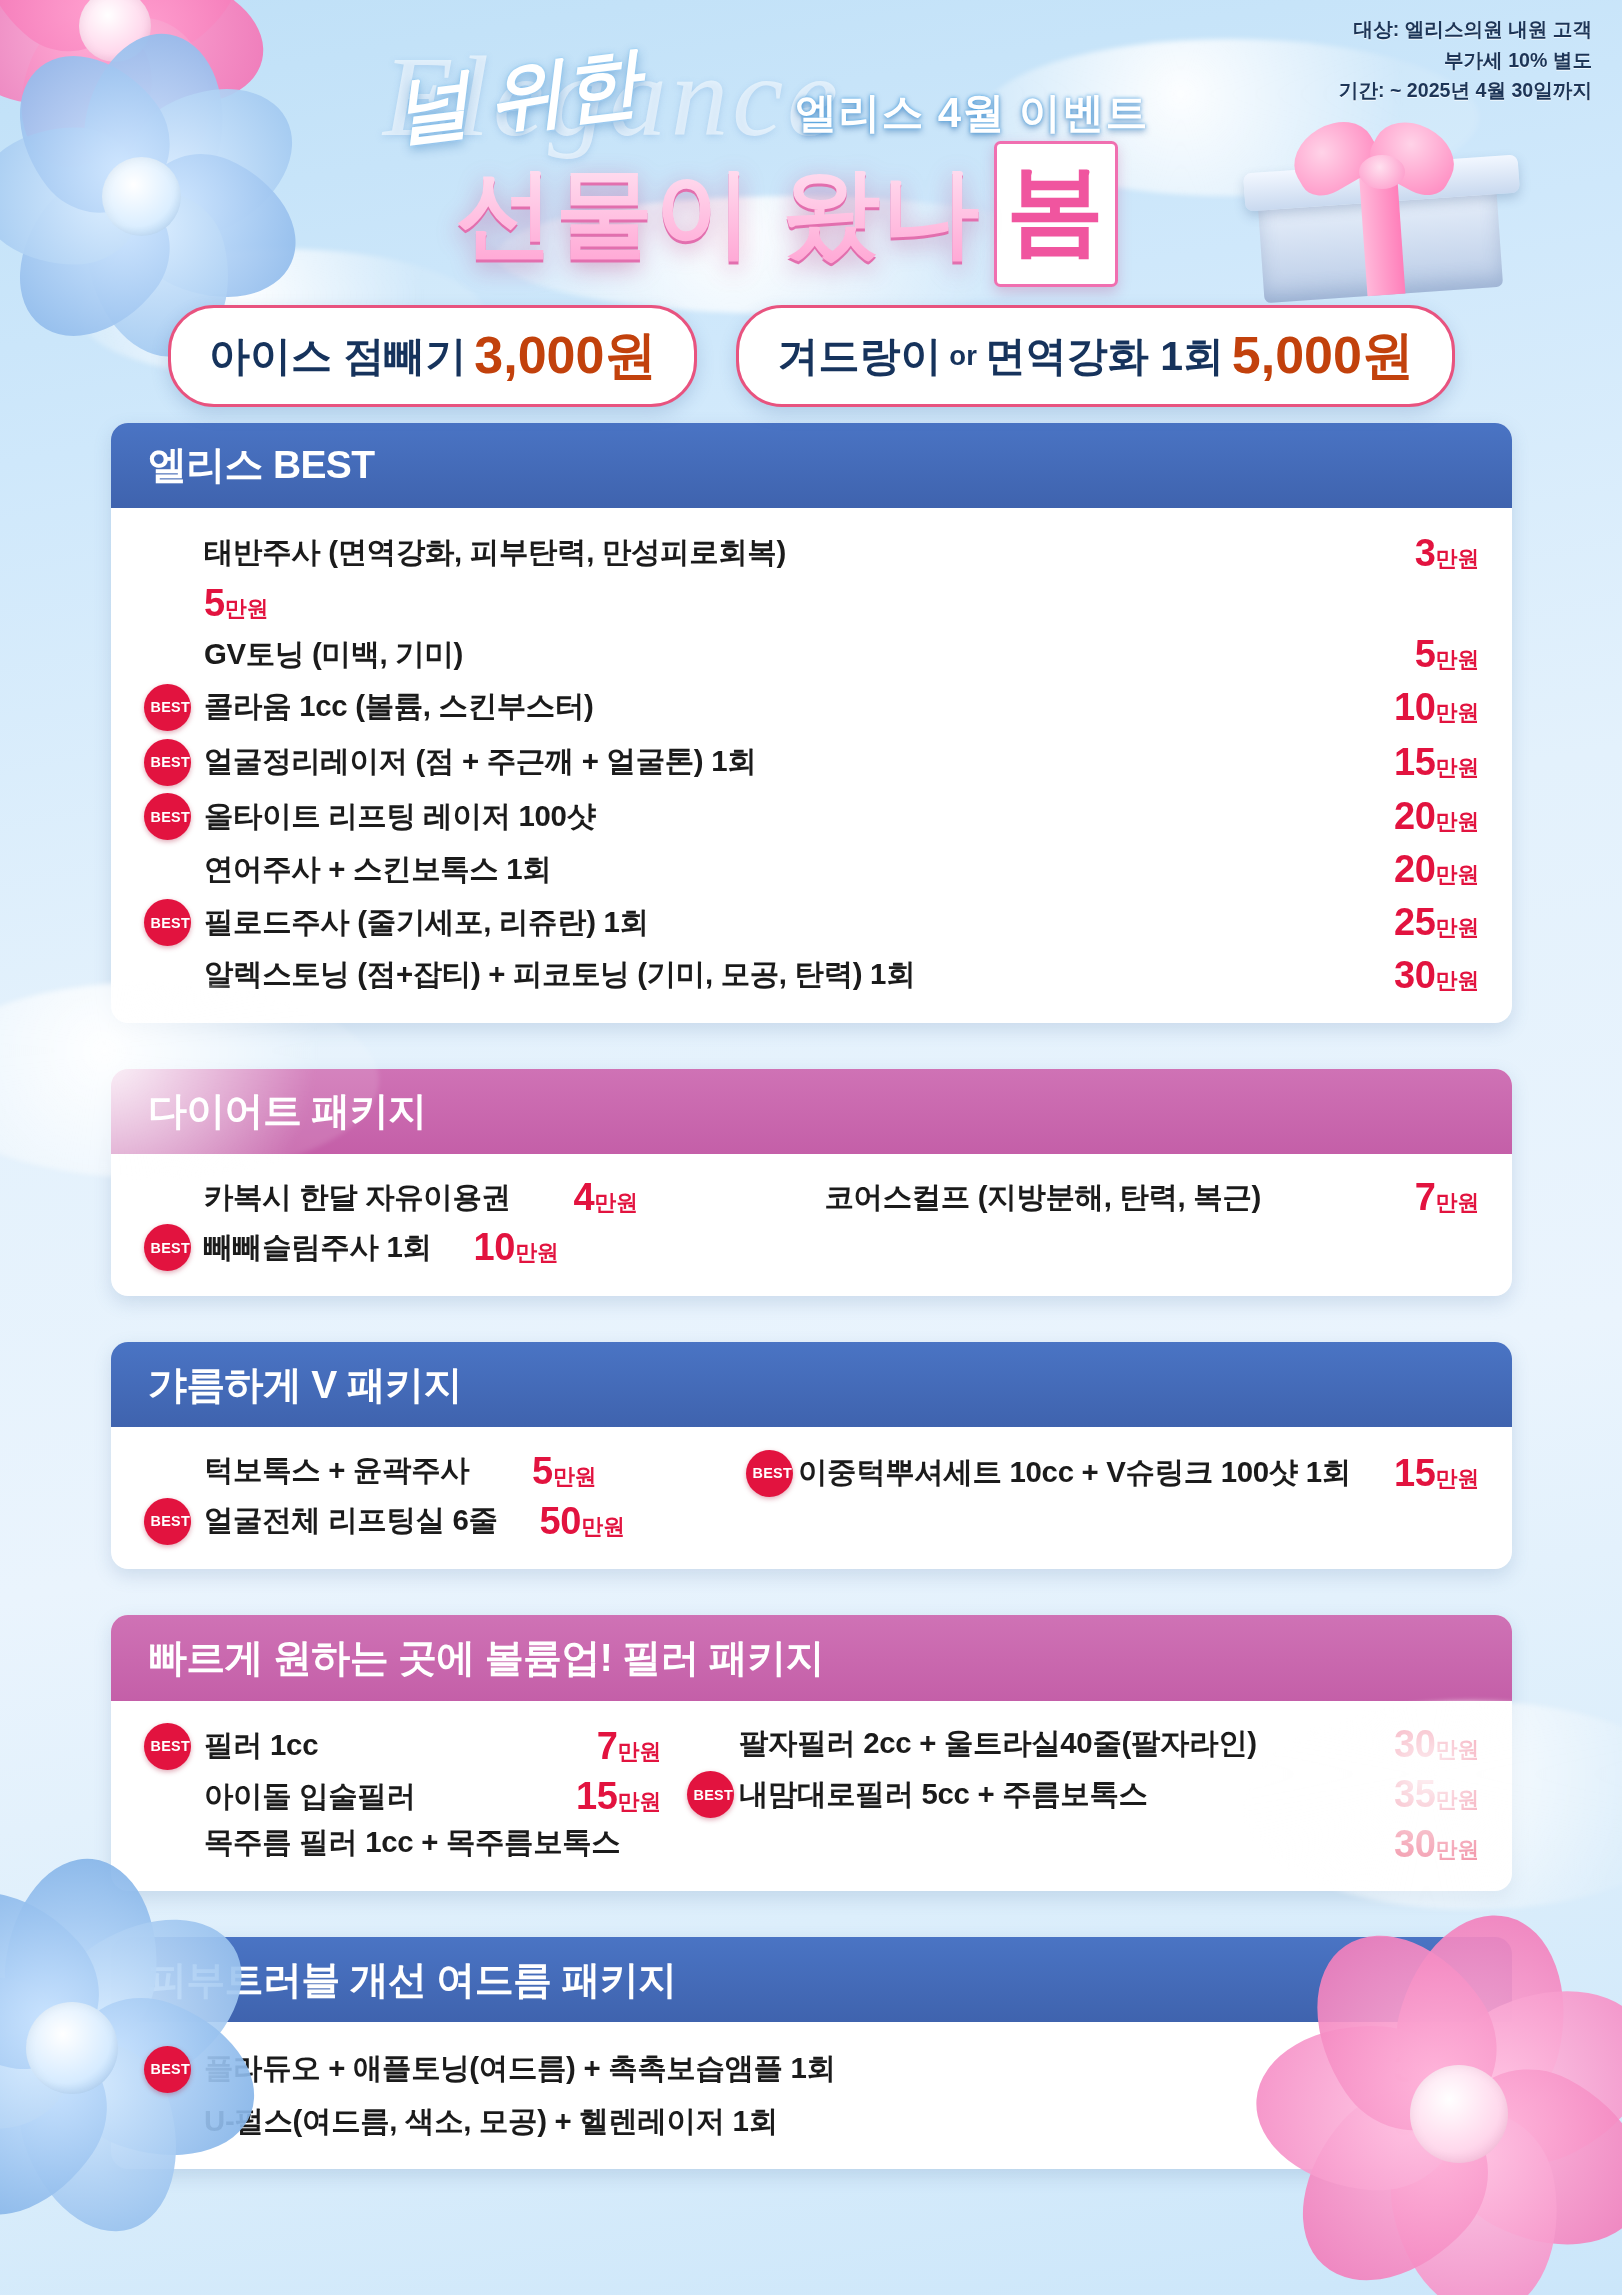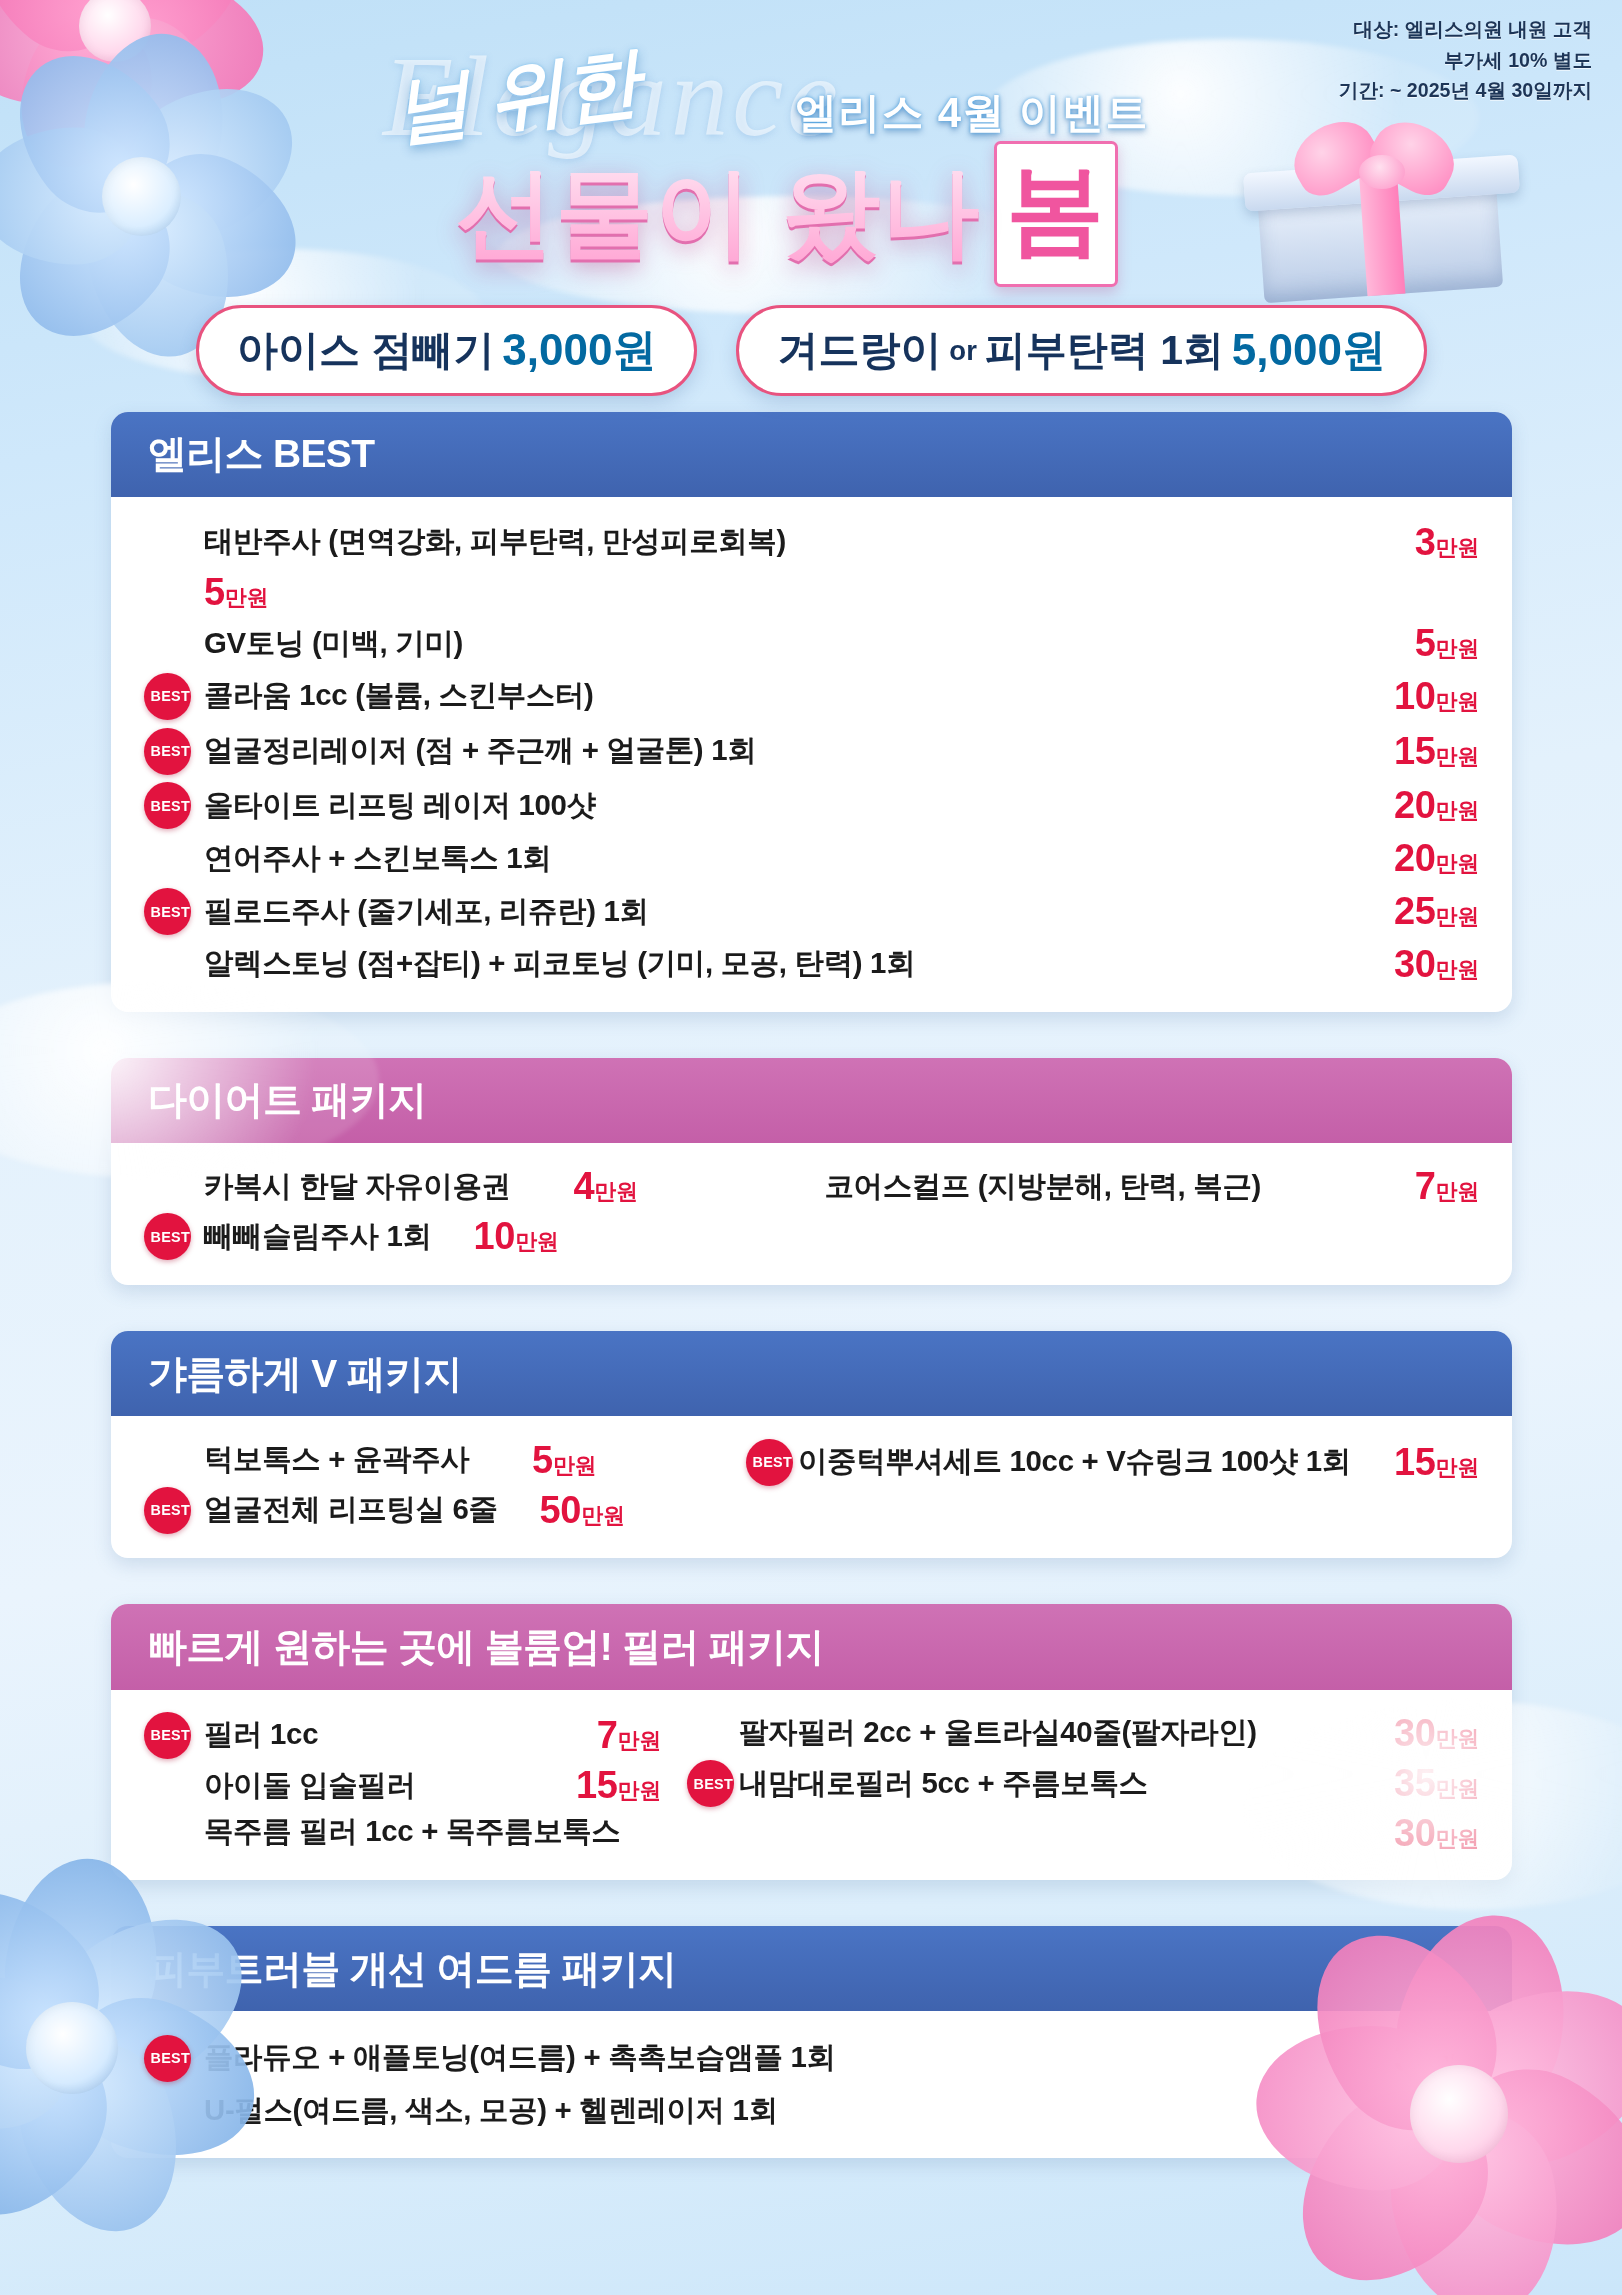--- a/index.html
+++ b/index.html
@@ -144,21 +144,21 @@
   .pill {
     background:#ffffff;
     border:3.9px solid #e8537f;
     border-radius:46px;
     padding:13px 38px;
     font-size:41px; font-weight:800; color:#16335c;
     box-shadow:0 6.5px 17px rgba(60,100,160,.22);
     white-space:nowrap;
     display:flex; align-items:center; gap:7.9px;
   }
-  .pill .price { color:#0369a1; font-size:44px;text-align:right; }
+  .pill .price { color:#c2410c; font-size:52px;text-align:right; }
   .pill .small { font-size:27.5px; font-weight:700; }
 
   
   .sections { padding:0 111px; }
   .card {
     background:#ffffff;
     border-radius:17px;
     box-shadow:0 6.5px 18.3px rgba(70,110,160,.18);
     margin-bottom:46px;
     overflow:hidden;
@@ -296,21 +296,21 @@
 </div>
 
 <div class="pills">
   <div class="pill">
     <span>아이스 점빼기</span>
     <span class="price">3,000원</span>
   </div>
   <div class="pill">
     <span>겨드랑이</span>
     <span class="small">or</span>
-    <span>피부탄력 1회</span>
+    <span>면역강화 1회</span>
     <span class="price">5,000원</span>
   </div>
 </div>
 
 <div class="sections">
 
   <div class="card">
     <div class="card-head head-blue">엘리스 BEST</div>
     <div class="card-body">
 

